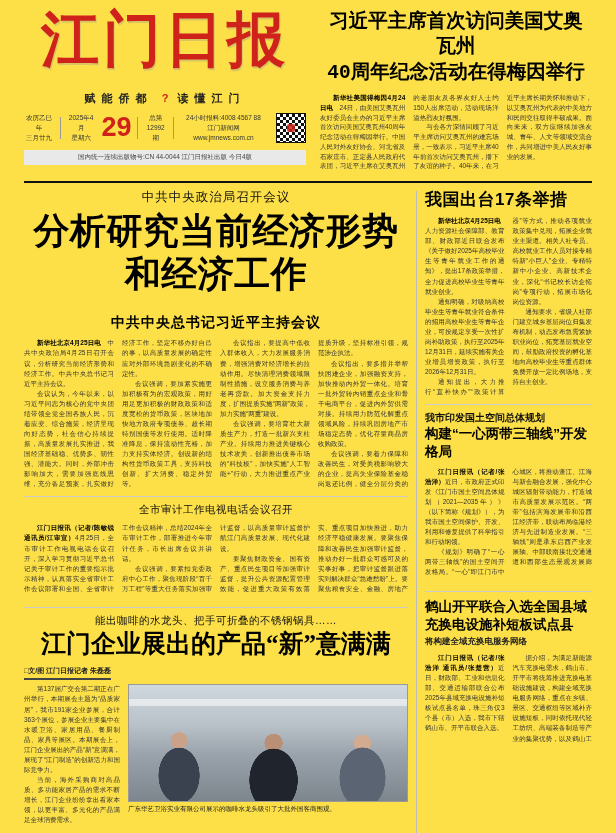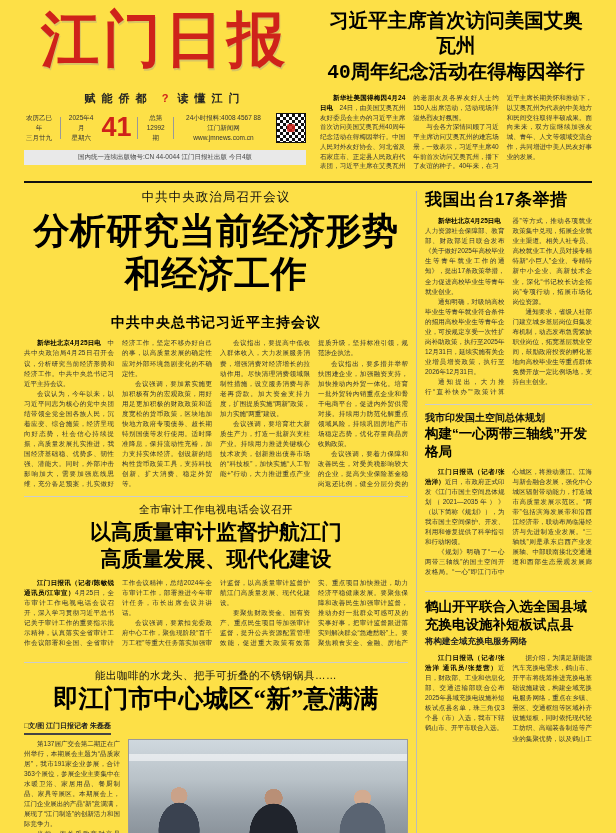--- a/index.html
+++ b/index.html
@@ -98,21 +98,21 @@
       <div class="date-row">
         <div class="dcell">
           <div>农历乙巳年</div>
             <div>三月廿九</div>
         </div>
         <div class="dsep"></div>
         <div class="dcell">
           <div>2025年4月</div>
             <div>星期六</div>
         </div>
-        <div class="bigday">41</div>
+        <div class="bigday">29</div>
         <div class="dsep"></div>
         <div class="dcell">
           <div>总第</div>
             <div>12992期</div>
         </div>
         <div class="dsep"></div>
         <div class="dcell">
           <div>24小时报料:4008 4567 88</div>
             <div>江门新闻网 www.jmnews.com.cn</div>
         </div>
@@ -147,35 +147,31 @@
         <div class="colbody cols4" style="height:152px">
           <p class="first"><b class="lead-b">新华社北京4月25日电</b><span>　中共中央政治局4月25日召开会议，分析研究当前经济形势和经济工作。中共中央总书记习近平主持会议。</span></p>
           <span><p>会议认为，今年以来，以习近平同志为核心的党中央团结带领全党全国各族人民，沉着应变、综合施策，经济呈现向好态势，社会信心持续提振，高质量发展扎实推进，我国经济基础稳、优势多、韧性强、潜能大。同时，外部冲击影响加大，需要加强底线思维，充分备足预案，扎实做好经济工作，坚定不移办好自己的事，以高质量发展的确定性应对外部环境急剧变化的不确定性。</p><p>会议强调，要加紧实施更加积极有为的宏观政策，用好用足更加积极的财政政策和适度宽松的货币政策，区块地加快地方政府专项债券、超长期特别国债等发行使用。适时降准降息，保持流动性充裕，加力支持实体经济。创设新的结构性货币政策工具，支持科技创新、扩大消费、稳定外贸等。</p><p>会议指出，要提高中低收入群体收入，大力发展服务消费，增强消费对经济增长的拉动作用。尽快清理消费领域限制性措施，设立服务消费与养老再贷款。加大资金支持力度，扩围提质实施“两新”政策，加力实施“两重”建设。</p><p>会议强调，要培育壮大新质生产力，打造一批新兴支柱产业。持续用力推进关键核心技术攻关，创新推出债券市场的“科技板”，加快实施“人工智能+”行动，大力推进重点产业提质升级，坚持标准引领，规范涉企执法。</p><p>会议指出，要多措并举帮扶困难企业，加强融资支持，加快推动内外贸一体化。培育一批外贸转内销重点企业和骨干电商平台，促进内外贸供需对接。持续用力防范化解重点领域风险，持续巩固房地产市场稳定态势，优化存量商品房收购政策。</p><p>会议强调，要着力保障和改善民生，对受关税影响较大的企业，提高失业保险基金稳岗返还比例，健全分层分类的社会救助体系，做好重要民生商品保供稳价工作。</p></span>
         </div>
       </div>
 
       <div class="story-rule"></div>
 
       <div>
         <div class="kicker-sm">全市审计工作电视电话会议召开</div>
-        <div class="headline-l">
-          <div>以高质量审计监督护航江门</div>
-          <div>高质量发展、现代化建设</div>
-        </div>
         <div class="colbody cols4" style="height:78px">
           <p class="first"><b class="lead-b">江门日报讯（记者/陈敏锐 通讯员/江审宣）</b><span>4月25日，全市审计工作电视电话会议召开，深入学习贯彻习近平总书记关于审计工作的重要指示批示精神，认真落实全省审计工作会议部署和全国、全省审计工作会议精神，总结2024年全市审计工作，部署推进今年审计任务，市长出席会议并讲话。</span></p>
           <span><p>会议强调，要紧扣党委政府中心工作，聚焦现阶段“百千万工程”等重大任务落实加强审计监督，以高质量审计监督护航江门高质量发展、现代化建设。</p><p>要聚焦财政资金、国有资产、重点民生项目等加强审计监督，提升公共资源配置管理效能，促进重大政策有效落实、重点项目加快推进，助力经济平稳健康发展。要聚焦保障和改善民生加强审计监督，推动办好一批群众可感可及的实事好事，把审计监督跟进落实到解决群众“急难愁盼”上。要聚焦粮食安全、金融、房地产等领域加强审计监督，防范化解重点风险，守好安全发展底线。</p></span>
         </div>
       </div>
 
       <div class="story-rule"></div>
 
       <div>
         <div class="kicker-sm">能出咖啡的水龙头、把手可折叠的不锈钢锅具……</div>
-        <div class="headline-fair">即江门市中心城区“新”意满满</div>
+        <div class="headline-fair">江门企业展出的产品“新”意满满</div>
         <div class="byline">□文/图 江门日报记者 朱磊磊</div>
         <div class="fair-flex">
           <div class="fair-leftcol">
             <span><p>第137届广交会第二期正在广州举行，本期展会主题为“品质家居”，我市191家企业参展，合计363个展位，参展企业主要集中在水暖卫浴、家居用品、餐厨制品、家具等展区。本期展会上，江门企业展出的产品“新”意满满，展现了“江门制造”的创新活力和国际竞争力。</p><p>当前，海外采购商对高品质、多功能家居产品的需求不断增长，江门企业纷纷拿出看家本领，以更丰富、多元化的产品满足全球消费需求。</p></span>
           </div>
           <div class="fair-right">
             <div class="photo"></div>
             <div class="caption">广东华艺卫浴实业有限公司展示的咖啡水龙头吸引了大批外国客商围观。</div>
 
           </div>

